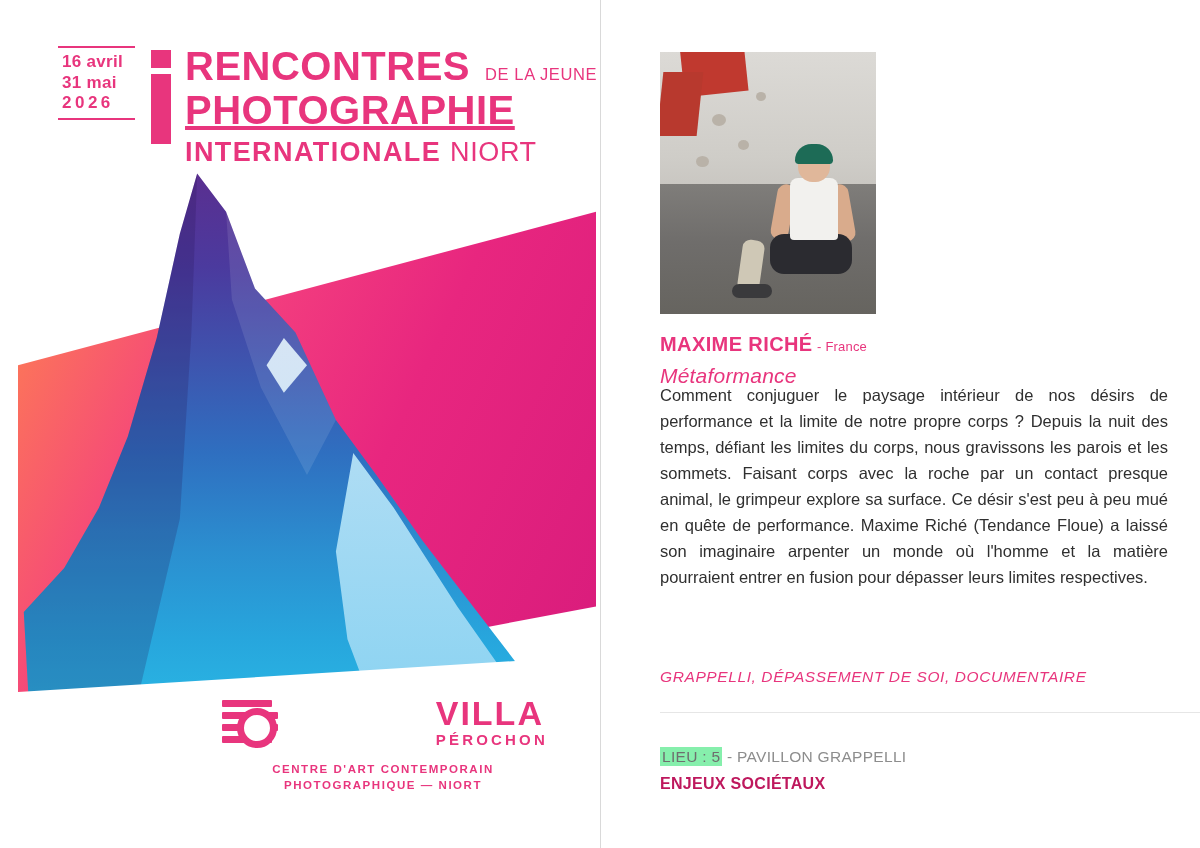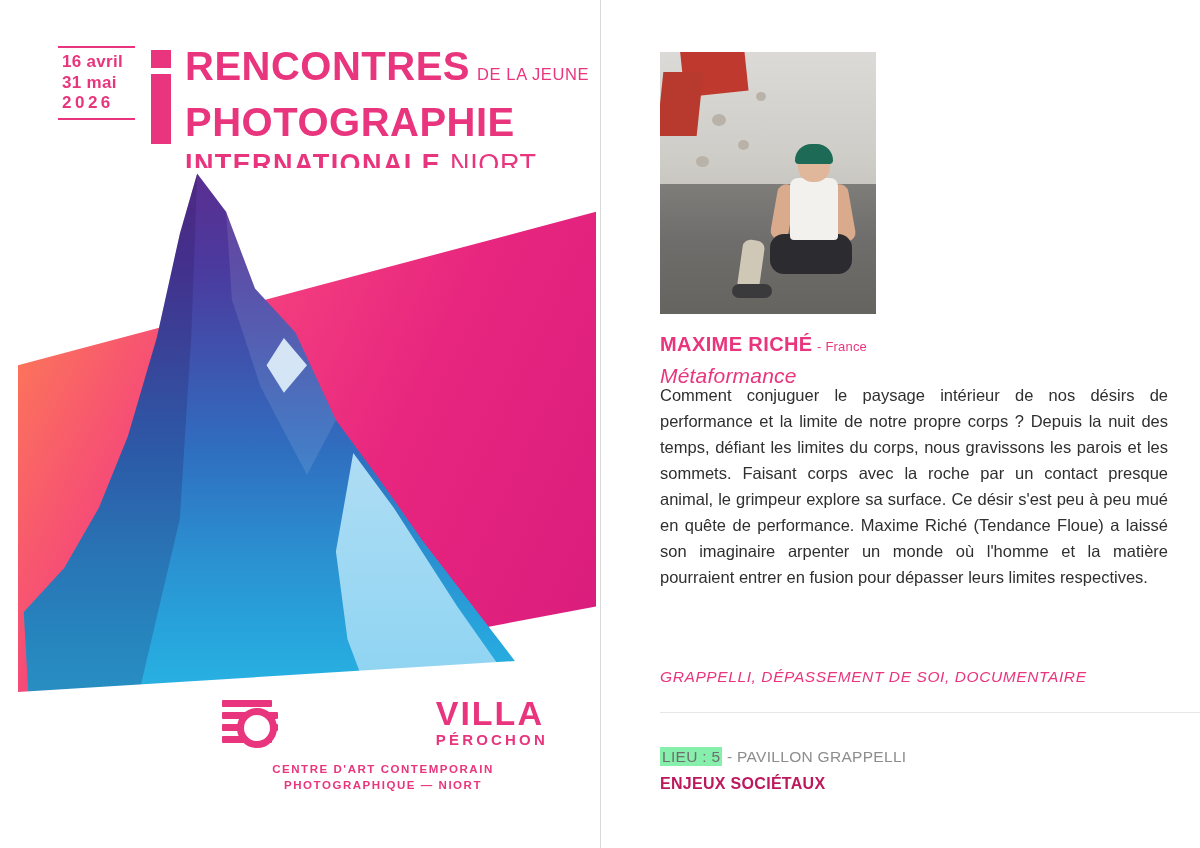--- a/index.html
+++ b/index.html
@@ -79,35 +79,35 @@
   }
   .t-big {
     font-size: 40px;
     font-weight: bold;
     letter-spacing: 0.5px;
   }
   .t-small {
     font-size: 16.5px;
     font-weight: normal;
     letter-spacing: 0.6px;
-    margin-left: 7px;
+    margin-left: 15px;
     padding-bottom: 2px;
   }
   .t-mid {
     font-size: 27px;
     font-weight: bold;
     letter-spacing: 1.4px;
   }
   .t-mid-light {
     font-size: 27px;
     font-weight: normal;
     letter-spacing: 0.6px;
     margin-left: 9px;
   }
-  .row2 { margin-top: 16px; }
+  .row2 { margin-top: 4px; text-decoration: underline; }
   .row3 { margin-top: 9px; }
 
   
   .artwork {
     position: absolute;
     left: 18px;
     top: 168px;
     width: 578px;
     height: 548px;
     overflow: hidden;

